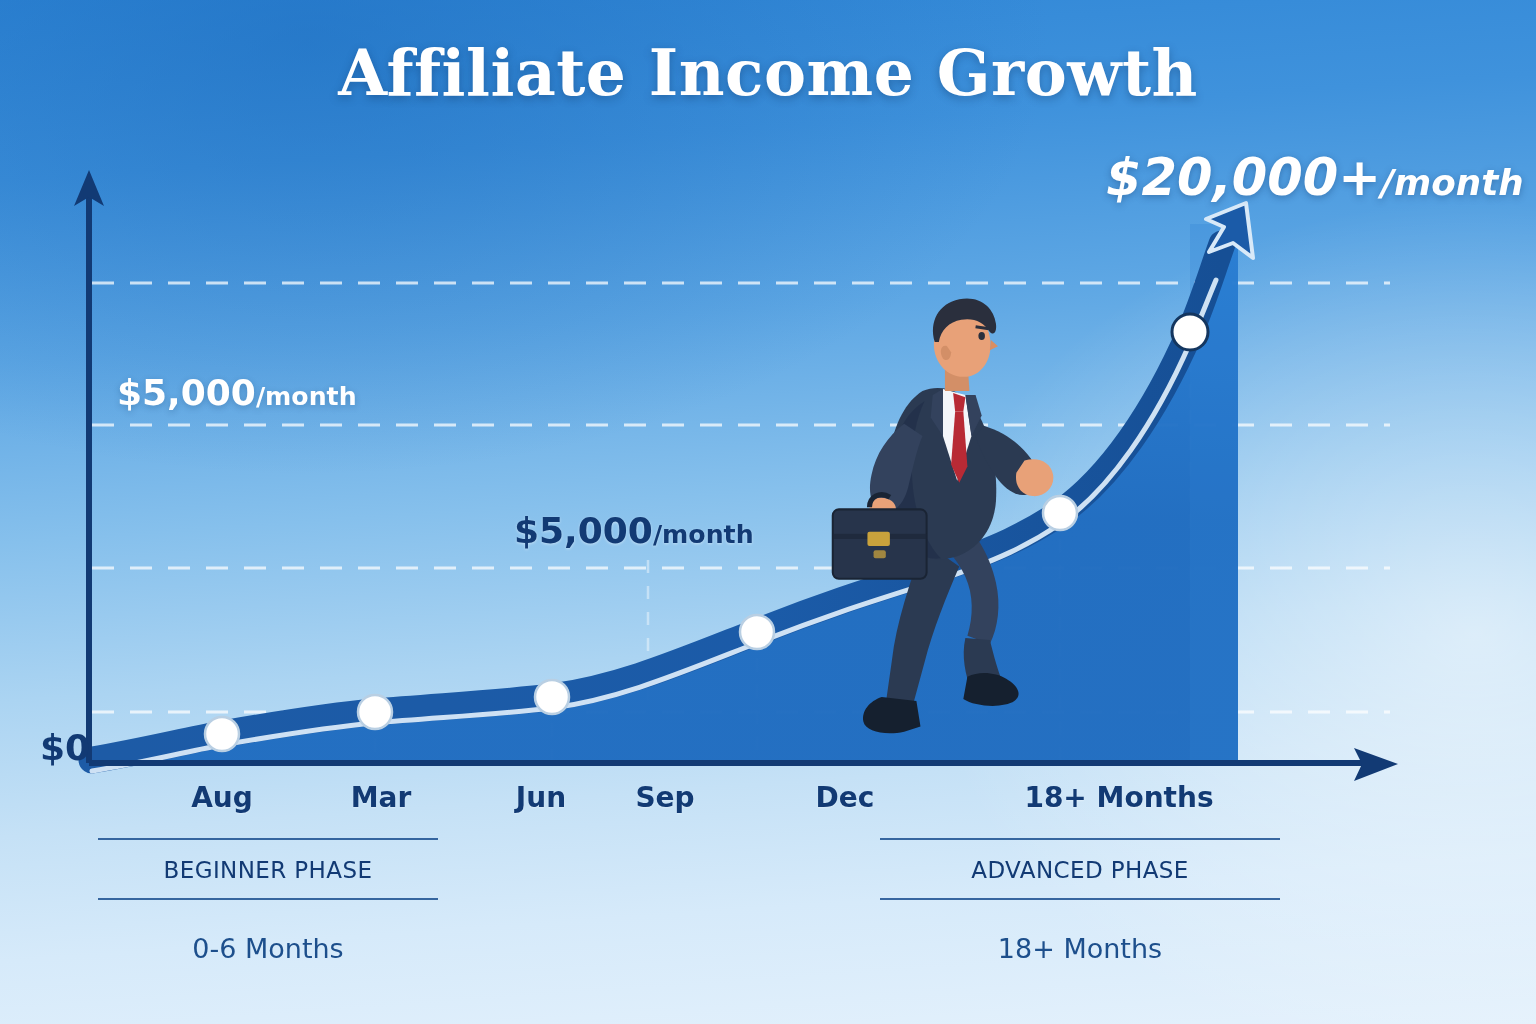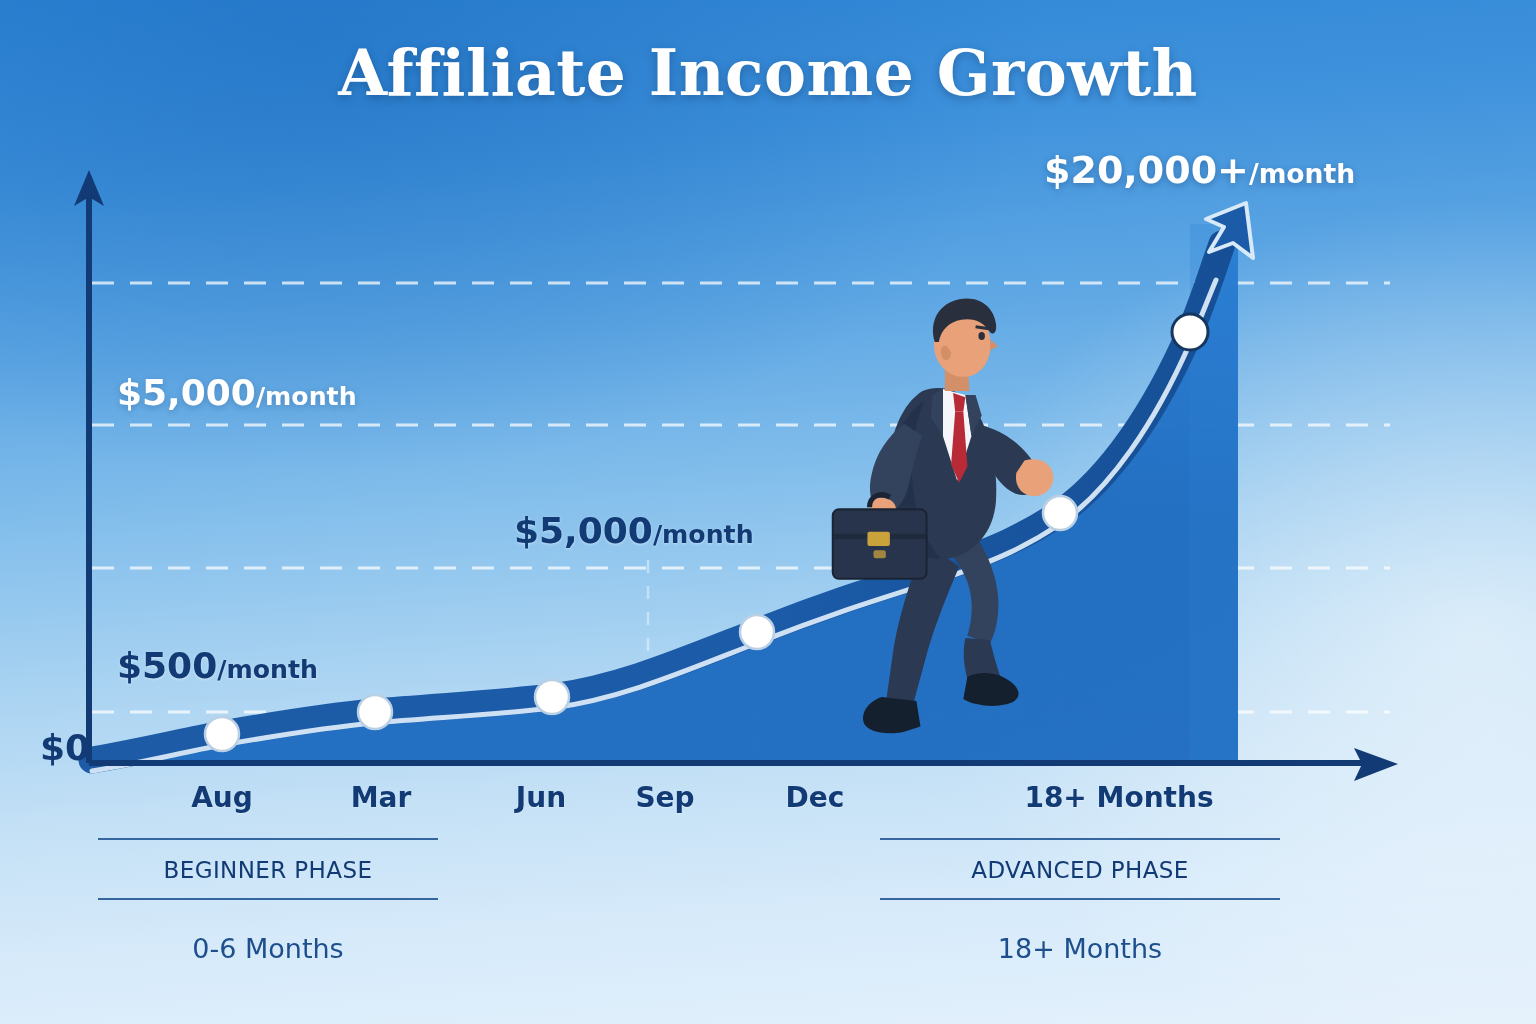--- a/index.html
+++ b/index.html
@@ -59,25 +59,26 @@
     z-index: 6;
     white-space: nowrap;
     font-family: "DejaVu Sans", sans-serif;
     font-weight: bold;
   }
   .ann .unit {
     font-size: 0.70em;
     font-weight: bold;
   }
   .ann-top {
-    left: 1044px;
+    left: 1106px;
     top: 148px;
     color: #ffffff;
-    font-size: 38px;
+    font-size: 51px;
     text-shadow: 0 2px 7px rgba(13,50,96,0.35);
+    font-style: italic;
   }
   .ann-5k-white {
     left: 117px;
     top: 372px;
     color: #ffffff;
     font-size: 36px;
     text-shadow: 0 2px 6px rgba(13,50,96,0.25);
   }
   .ann-5k-navy {
     left: 514px;
@@ -309,31 +310,28 @@
   </div>
 
   <div class="ann ann-5k-white">
     <span>$5,000</span><span class="unit">/month</span>
   </div>
 
   <div class="ann ann-5k-navy">
     <span>$5,000</span><span class="unit">/month</span>
   </div>
 
-  <div class="ann ann-500">
-    <span>$500</span><span class="unit">/month</span>
-  </div>
 
   <div class="ann ann-zero">$0</div>
 
   <div class="xtick" style="left:222px">Aug</div>
   <div class="xtick" style="left:381px">Mar</div>
   <div class="xtick" style="left:541px">Jun</div>
   <div class="xtick" style="left:665px">Sep</div>
-  <div class="xtick" style="left:815px">Dec</div>
+  <div class="xtick" style="left:845px">Dec</div>
   <div class="xtick" style="left:1119px">18+ Months</div>
 
   <div class="phase" style="left:98px; width:340px;">
     <div class="rule"></div>
     <div class="pname">BEGINNER PHASE</div>
     <div class="rule"></div>
     <div class="pdur">0-6 Months</div>
   </div>
 
 

